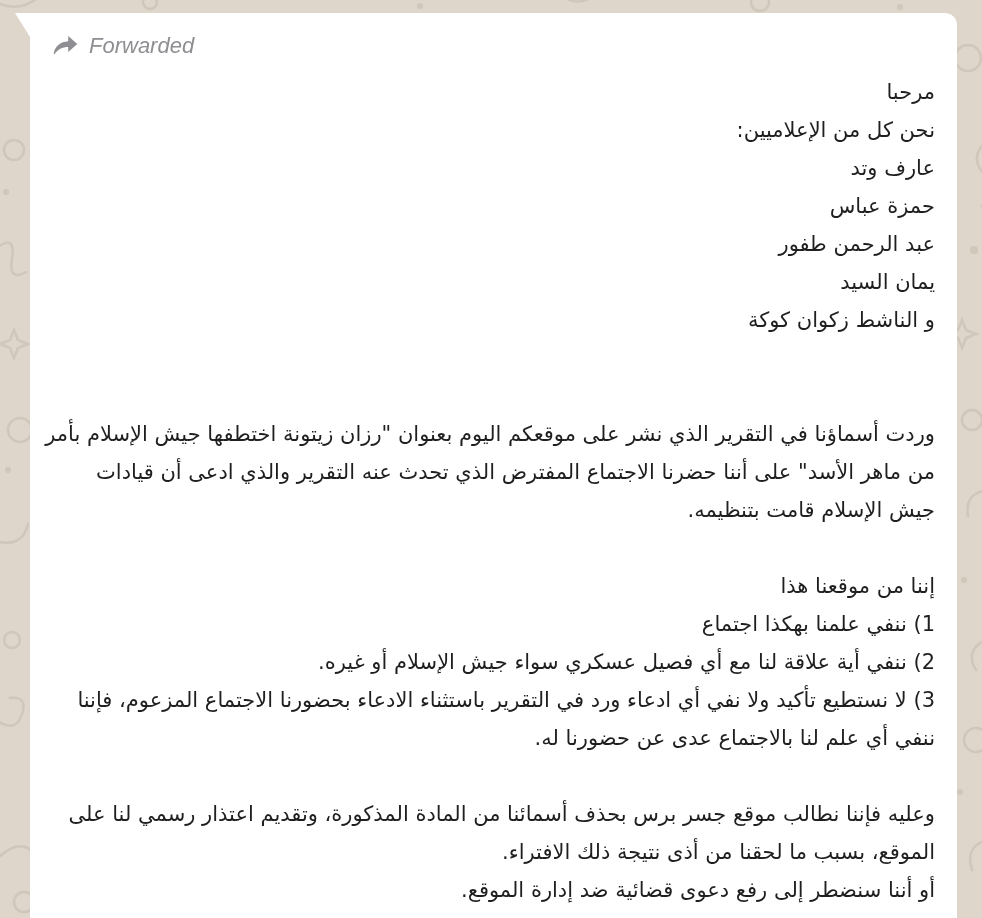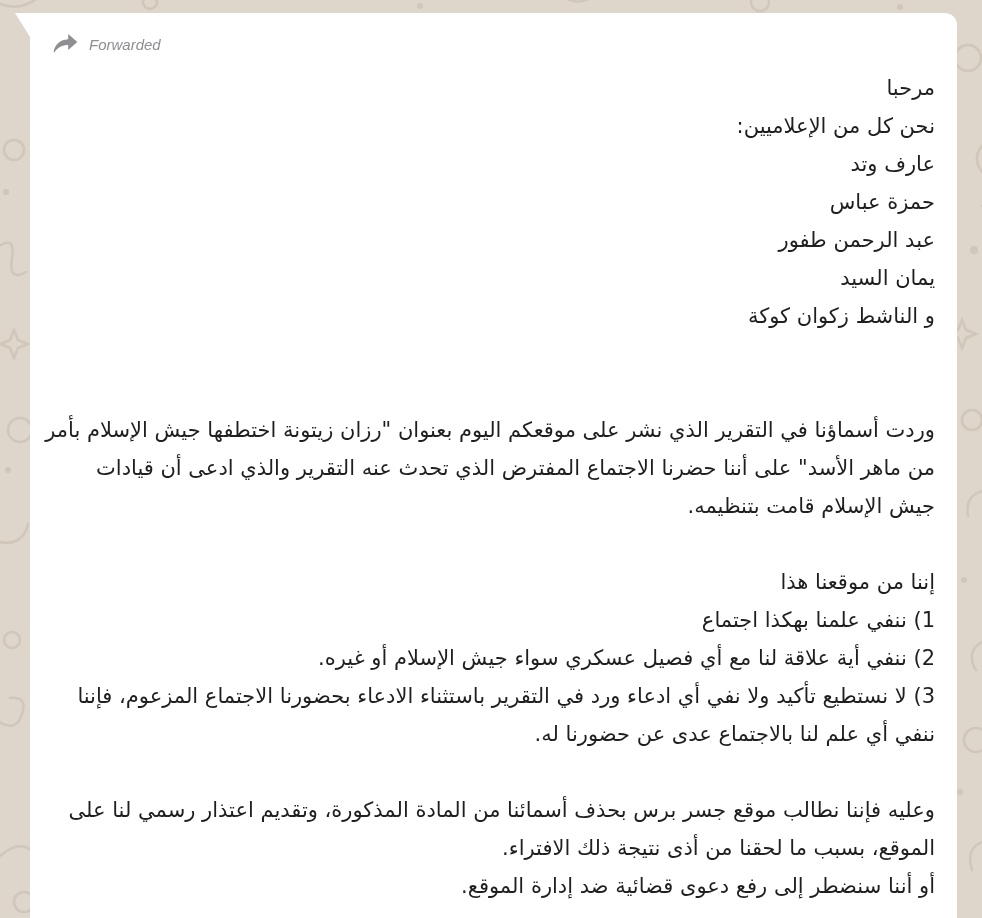--- a/index.html
+++ b/index.html
@@ -30,21 +30,21 @@
   }
   .fwd-row {
     display: flex; align-items: center; gap: 10px;
     margin: 20px 0 0 22px;
   }
   .fwd-icon { flex: 0 0 auto; display: block; }
   .fwd-icon path { fill: var(--forwarded_fg, #9b9ba0); }
   .fwd-label {
     font-family: "Liberation Sans", "DejaVu Sans", sans-serif;
     font-style: italic;
-    font-size: 15px;
+    font-size: 22px;
     color: var(--forwarded_fg, #8e8e93);
   }
   .msg {
     direction: rtl;
     text-align: right;
     unicode-bidi: plaintext;
     white-space: pre-line;
     margin-top: 14px;
     padding: 0 22px 30px 14px;
     font-size: 21px;

